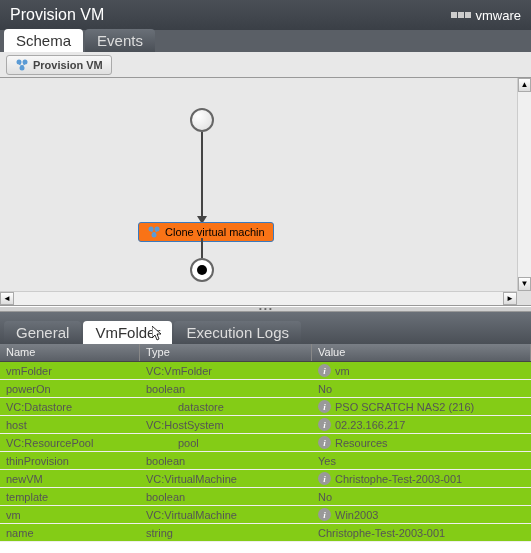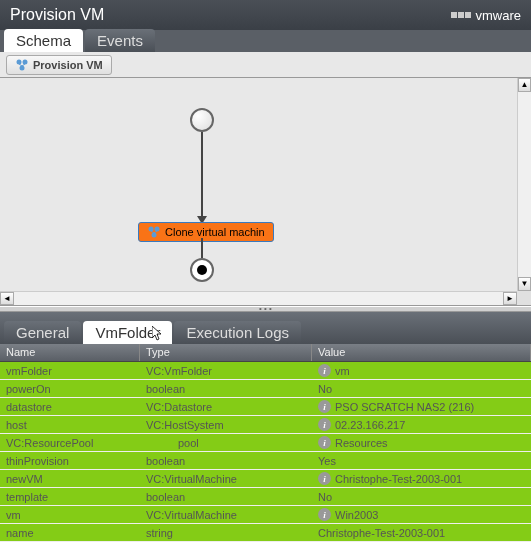--- a/index.html
+++ b/index.html
@@ -150,22 +150,22 @@
       </div>
     </div>
     <div class="tr">
       <div class="td col-name">powerOn</div>
       <div class="td col-type">boolean</div>
       <div class="td col-value">
         <span>No</span>
       </div>
     </div>
     <div class="tr">
+      <div class="td col-type">VC:Datastore</div>
       <div class="td col-name">datastore</div>
-      <div class="td col-type">VC:Datastore</div>
       <div class="td col-value">
         <span class="info-icon">i</span>
         <span>PSO SCRATCH NAS2 (216)</span>
       </div>
     </div>
     <div class="tr">
       <div class="td col-name">host</div>
       <div class="td col-type">VC:HostSystem</div>
       <div class="td col-value">
         <span class="info-icon">i</span>

